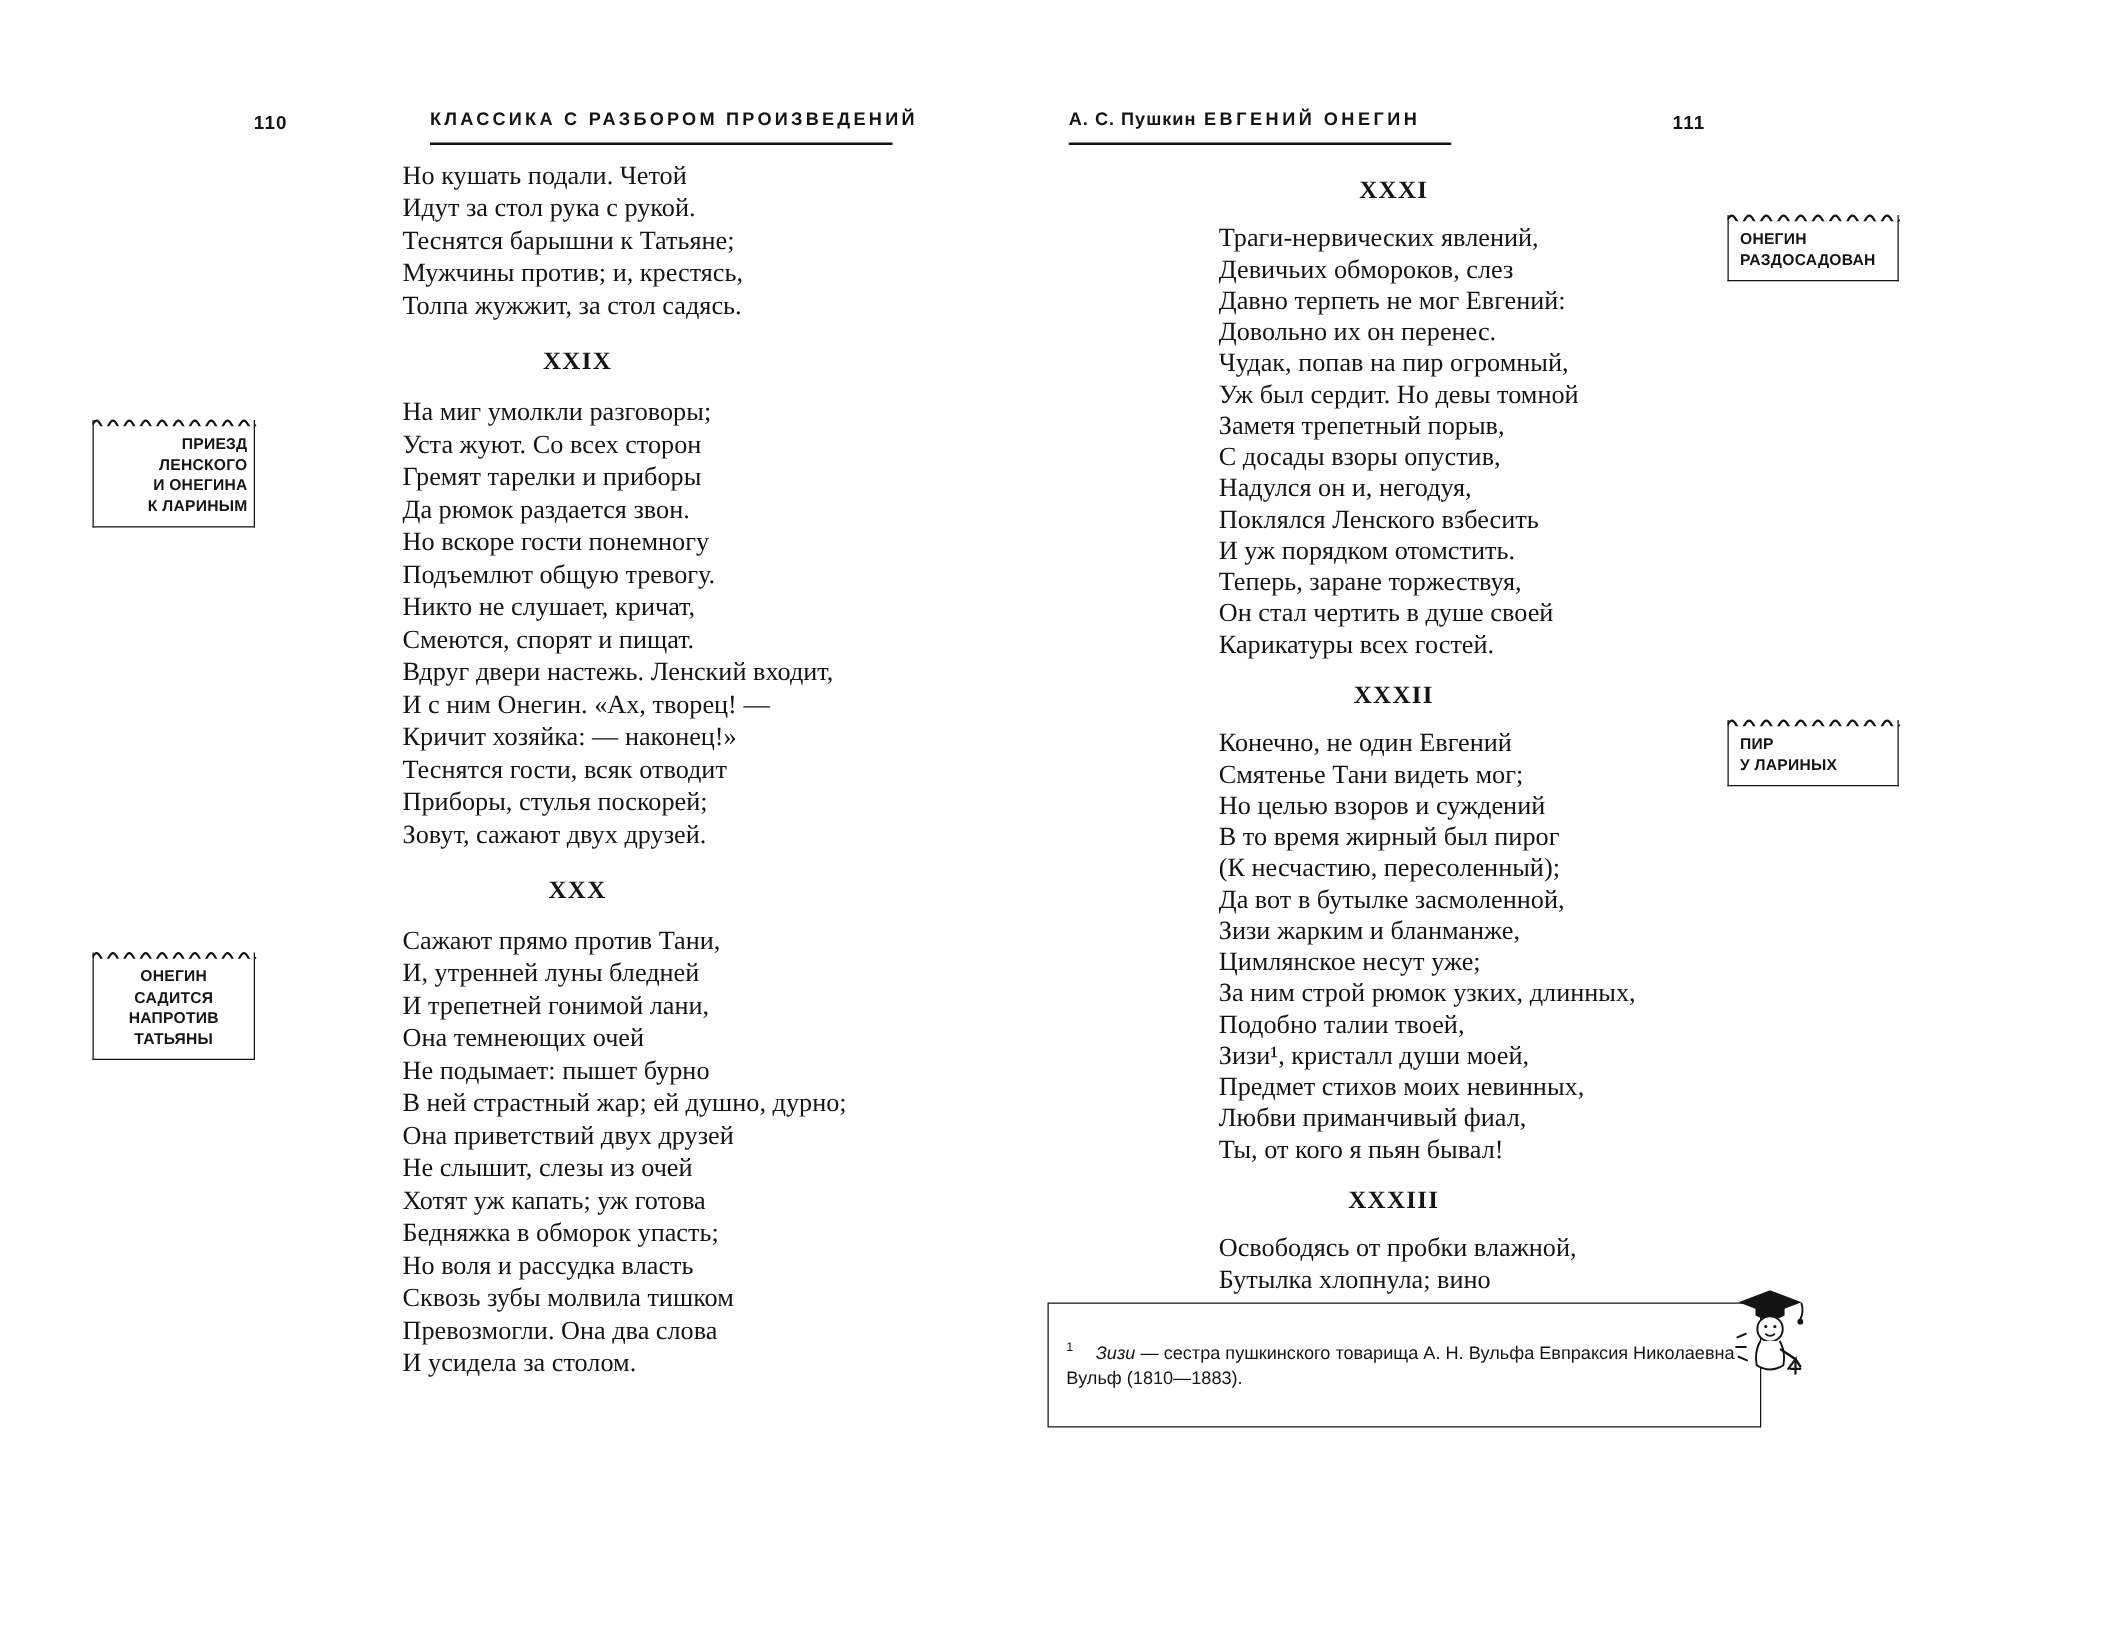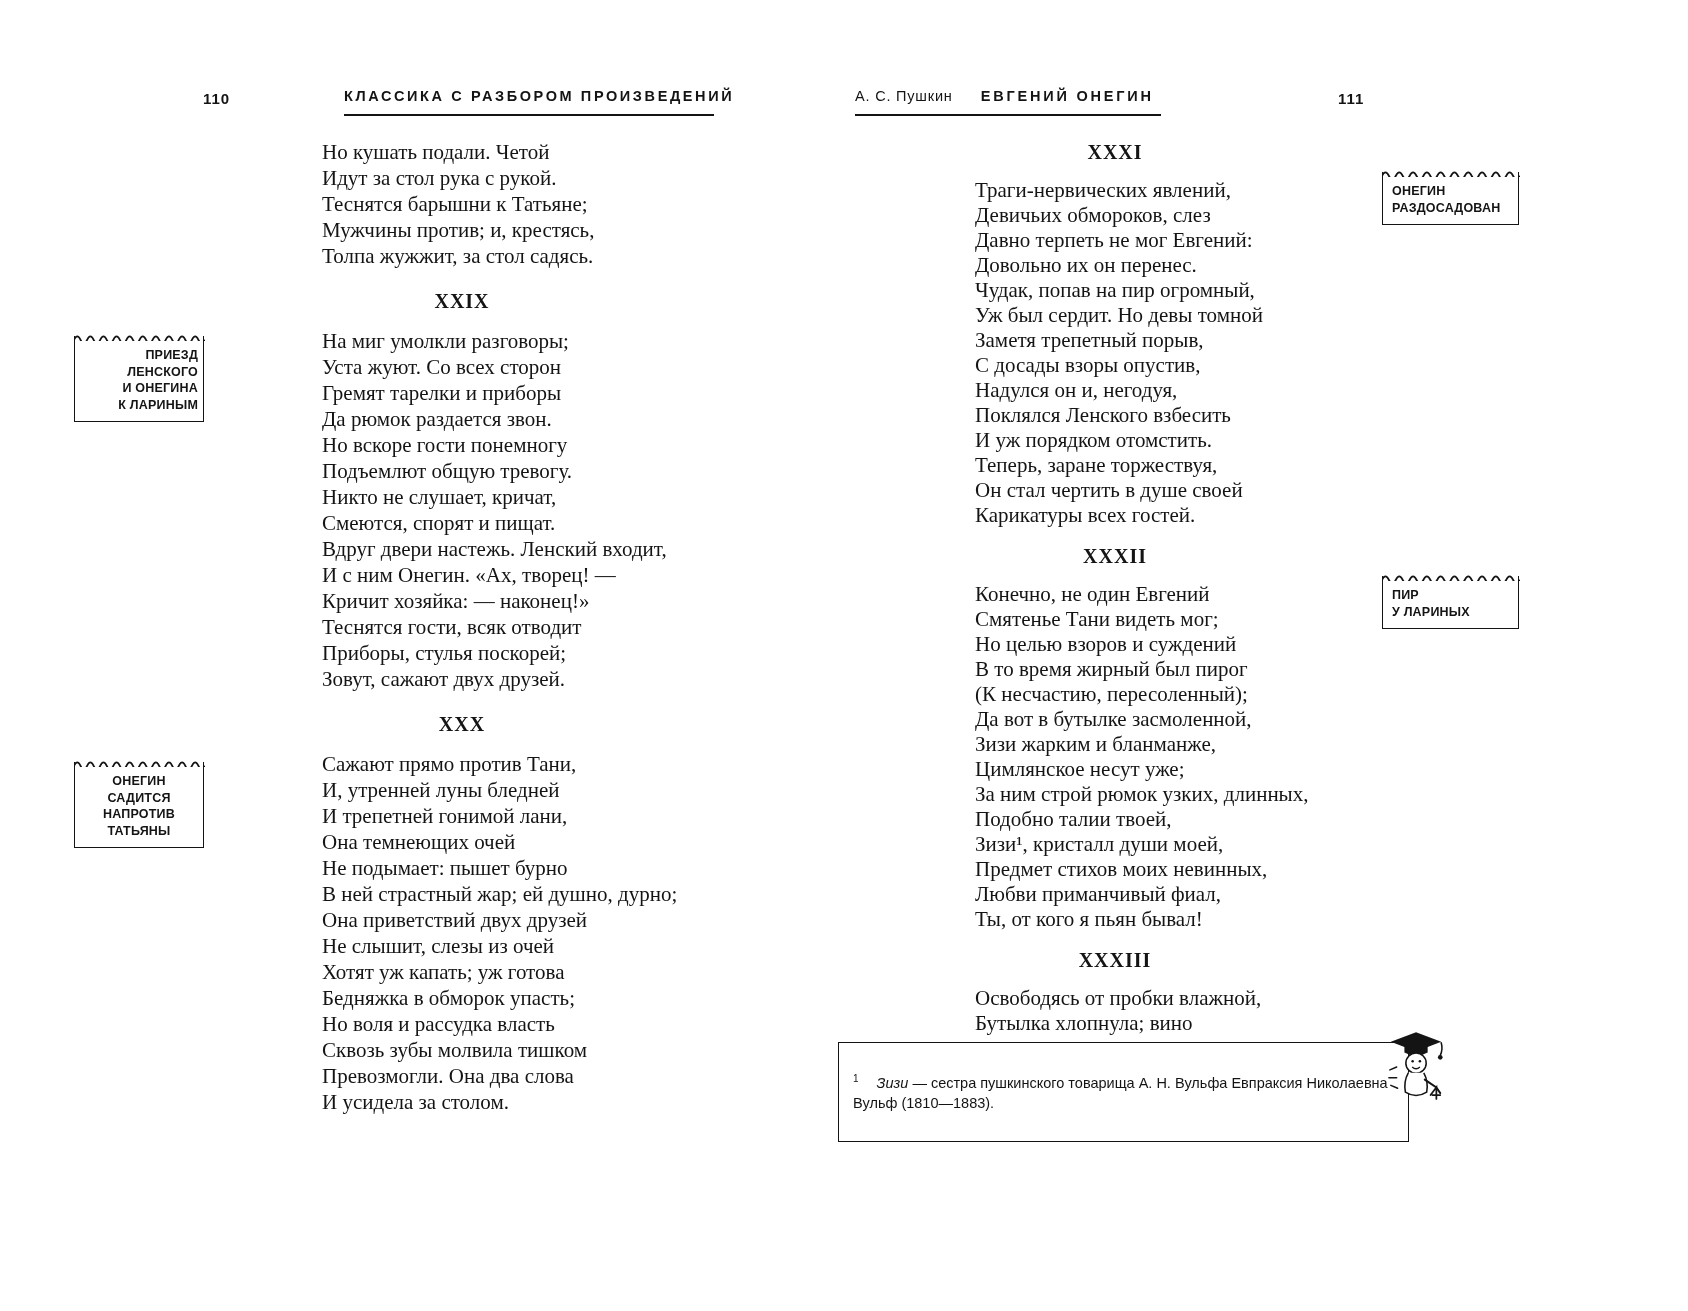--- a/index.html
+++ b/index.html
@@ -43,26 +43,26 @@
     position: absolute;
     left: 855px;
     top: 88px;
     width: 306px;
     padding-bottom: 10px;
     border-bottom: 2.5px solid #141414;
     font-family: "Liberation Sans", sans-serif;
     font-size: 14.5px;
     white-space: nowrap;
   }
-  .rh-author { font-weight: 400; letter-spacing: 0.8px; margin-right: 24px; }
+  .rh-author { font-weight: 700; letter-spacing: 0.8px; margin-right: 2px; }
   .rh-title  { font-weight: 700; letter-spacing: 2.8px; }
 
   
   .poem-col { position: absolute; padding-top: 1px; }
-  #left-col  { left: 322px; top: 126px; width: 450px; font-size: 21px; line-height: 26px; margin-top: 12px; }
+  #left-col  { left: 322px; top: 126px; width: 450px; font-size: 21px; line-height: 26px; }
   #right-col { left: 975px; top: 123px; width: 460px; font-size: 21px; line-height: 25px; }
 
   .stanza-heading {
     width: 280px;
     text-align: center;
     font-weight: 700;
     font-size: 20px;
     letter-spacing: 1px;
   }
   #left-col  .stanza-heading { margin: 19px 0 14px; }

